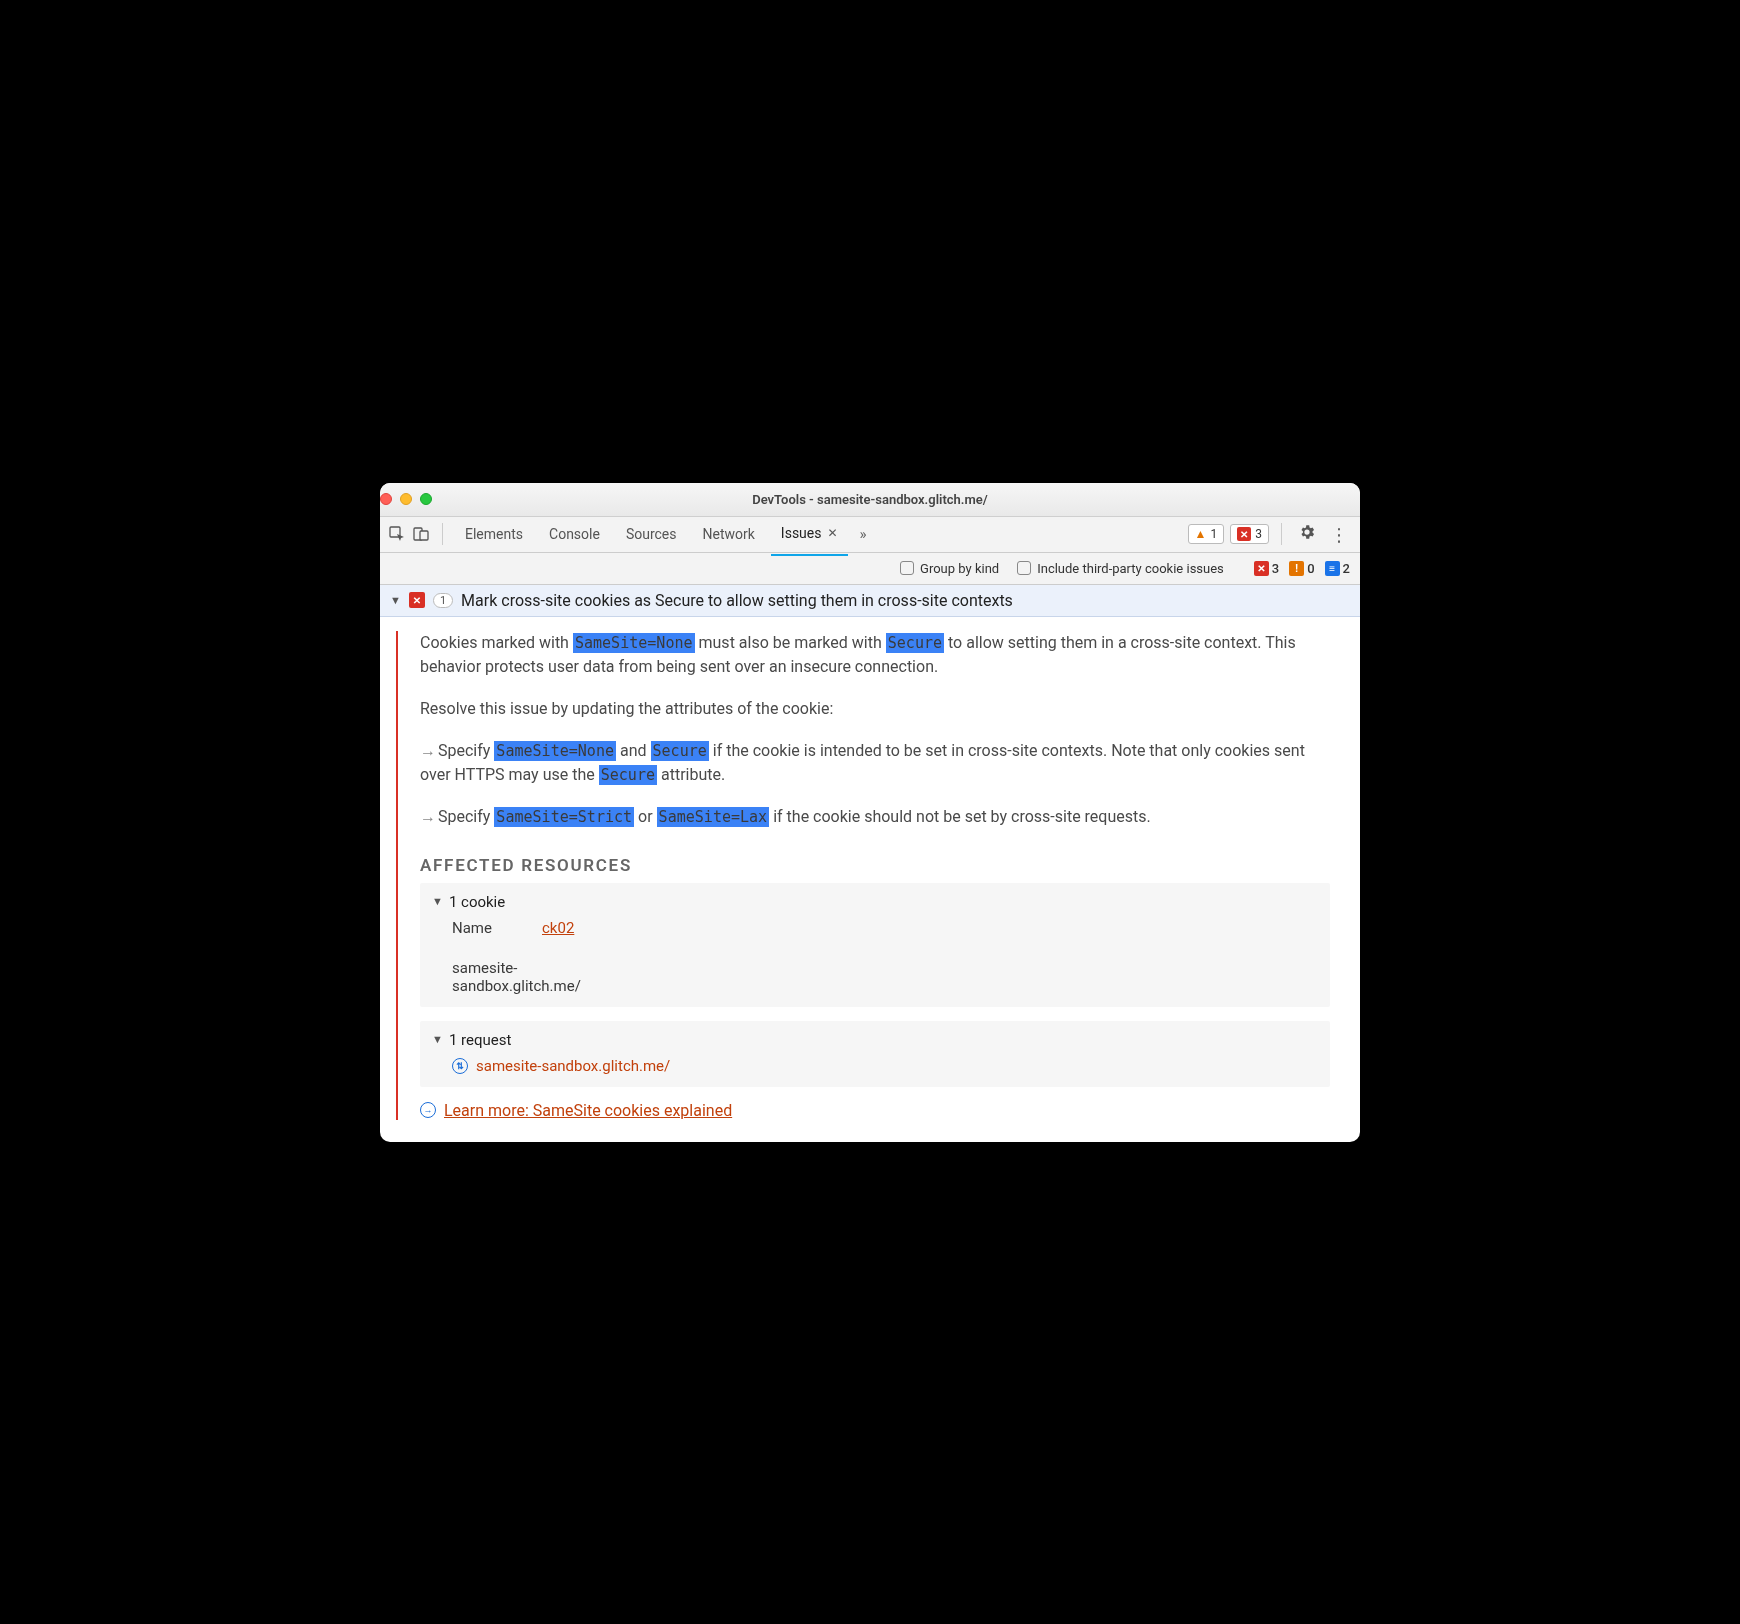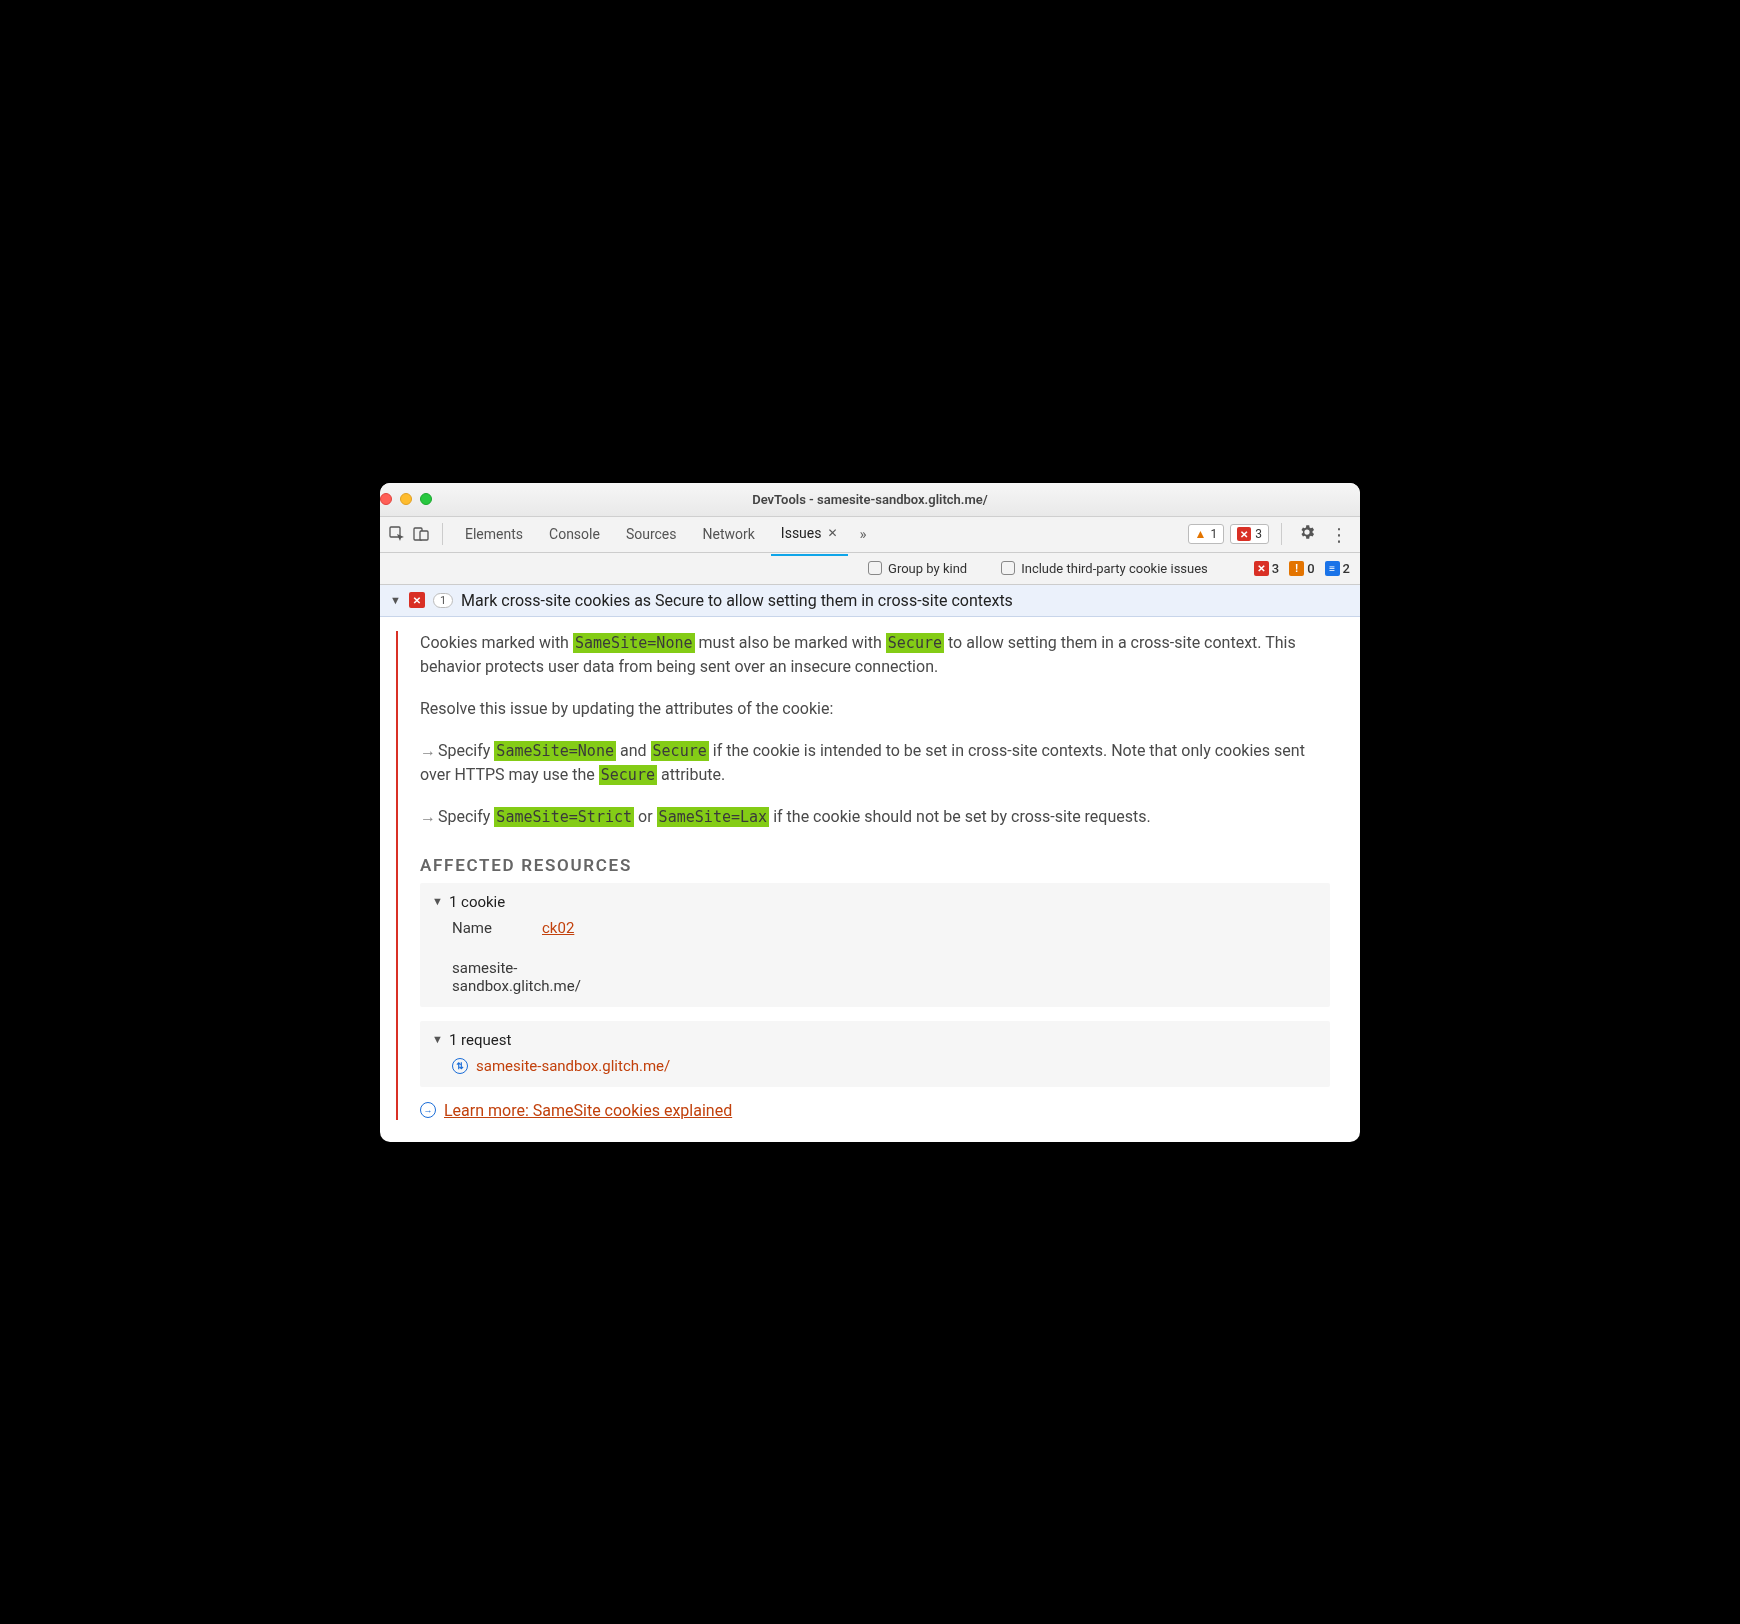--- a/index.html
+++ b/index.html
@@ -61,21 +61,21 @@
   .rbadge {
     border:1px solid #bbb; border-radius:3px; padding:2px 6px;
     display:flex; align-items:center; gap:4px; font-size:12px; color:#333;
     background:#fff;
   }
   .ic-warn { color:#e37400; }
   .ic-err { display:inline-flex; width:14px; height:14px; background:#d93025; border-radius:2px; align-items:center; justify-content:center; color:#fff; font-size:10px; font-weight:bold;}
   .gear, .kebab { color:#555; width:26px; text-align:center; font-size:18px;}
   .filter-row {
     height:32px; background:#f3f3f3; border-bottom:1px solid #ccc;
-    display:flex; align-items:center; justify-content:flex-end; padding:0 10px; gap:34px;
+    display:flex; align-items:center; justify-content:flex-end; padding:0 10px; gap:18px;
     font-size:13px; color:#333;
   }
   .chk { display:flex; align-items:center; gap:6px; }
   .chk .fakechk { width:14px;height:14px;border:1.5px solid #888;border-radius:3px;}
   .counters { display:flex; align-items:center; gap:10px; margin-left:12px;}
   .cbadge { display:flex; align-items:center; gap:3px; font-size:13px; font-weight:500;}
   .ic-sq { display:inline-flex;width:15px;height:15px;border-radius:2px;align-items:center;justify-content:center;color:#fff;font-size:10px;font-weight:bold;}
   .sq-red{background:#d93025;} .sq-org{background:#e37400;} .sq-blue{background:#1a73e8;}
   .issue-row {
     background:#ebf1fb;
@@ -86,21 +86,21 @@
   .tri { color:#555; font-size:11px; }
   .count-pill { border:1px solid #bbb; border-radius:8px; padding:0 6px; font-size:11px; color:#555; background:#fff;}
   .issue-title { font-weight:400; font-size:16px; color:#222; }
   .issue-body {
     display:flex;
     padding: 14px 20px 22px 16px;
   }
   .redline { width:2px; background:#d93025; margin-right:22px; flex-shrink:0;}
   .content { flex:1; padding-right:10px; }
   .desc { font-size:16px; color:#4a4a4a; line-height:1.5; margin-bottom:18px;}
-  code { font-family: ui-monospace, SFMono-Regular, Menlo, Monaco, Consolas, monospace; background:#84cc16; padding:1px 2px; font-size:94%; color:#3a3a3a;}
+  code { font-family: ui-monospace, SFMono-Regular, Menlo, Monaco, Consolas, monospace; background:#3b82f6; padding:1px 2px; font-size:94%; color:#3a3a3a;}
   .arrow { display:inline-block; width:18px; color:#888; }
   .section-h { font-size:17px; letter-spacing:0.1em; color:#666; font-weight:600; margin:26px 0 8px; }
   .resbox { background:#f6f6f6; border-radius:2px; padding:10px 12px 12px; margin-bottom:14px;}
   .resbox-h { display:flex; align-items:center; gap:6px; font-size:15px; color:#222; margin-bottom:8px;}
   .tbl { display:grid; grid-template-columns: 90px 1fr; row-gap:22px; font-size:15px; color:#3a3a3a; padding-left:20px;}
   .tbl .h { color:#3a3a3a; font-weight:400;}
   .lnk { color:#c2410c; text-decoration:underline; }
   .req-line { display:flex; align-items:center; gap:8px; padding-left:20px; font-size:15px;}
   .circ-icon { width:16px;height:16px;border:1.5px solid #1a6dd8;border-radius:50%;display:inline-flex;align-items:center;justify-content:center;color:#1a6dd8;font-size:9px;font-weight:bold;}
   .learn { display:flex; align-items:center; gap:8px; font-size:16px; margin-top:4px;}

